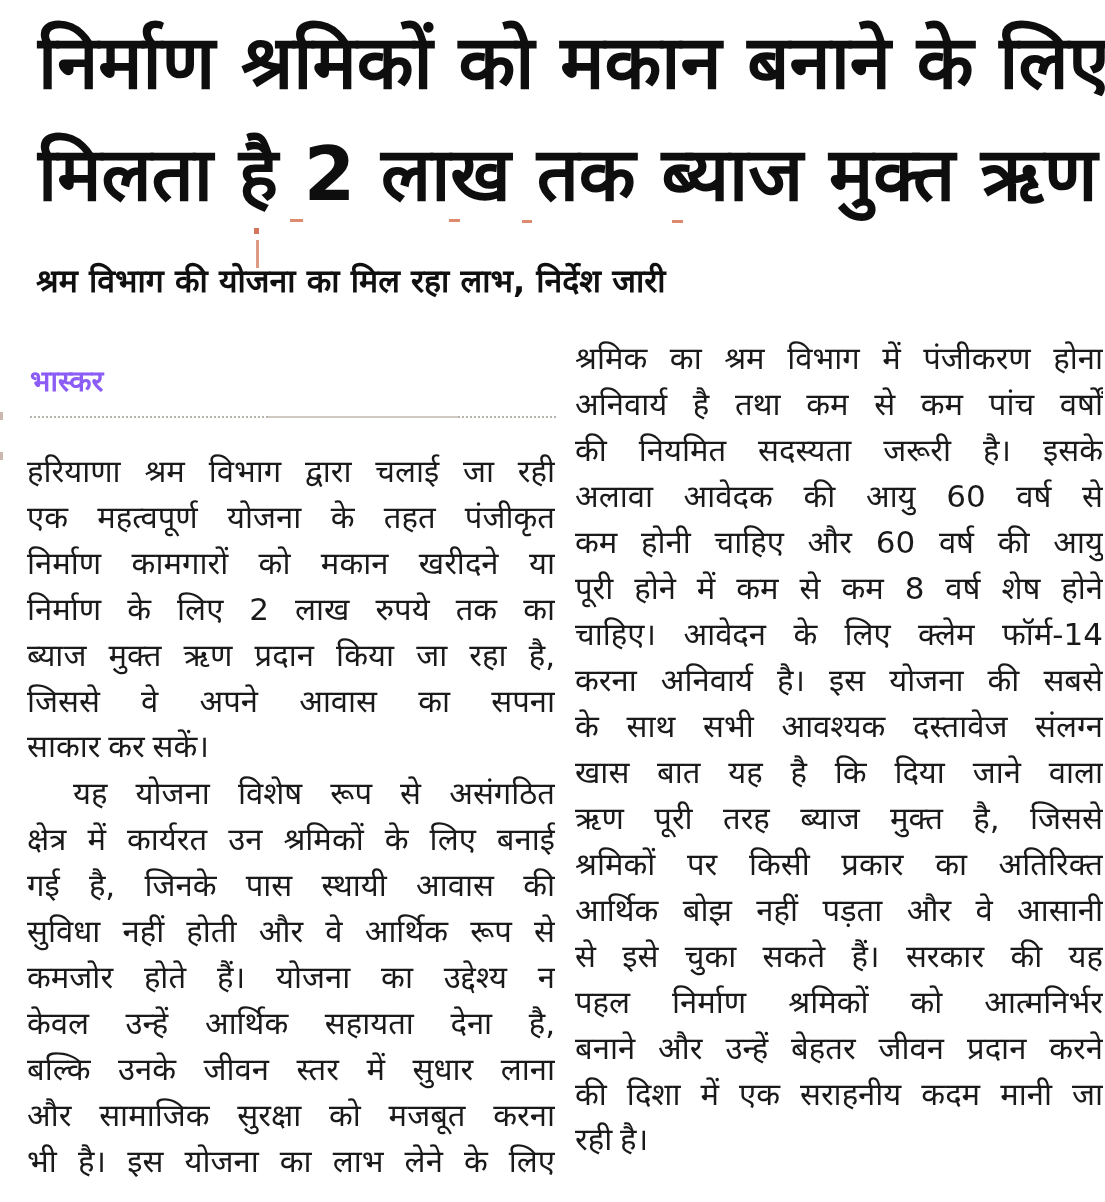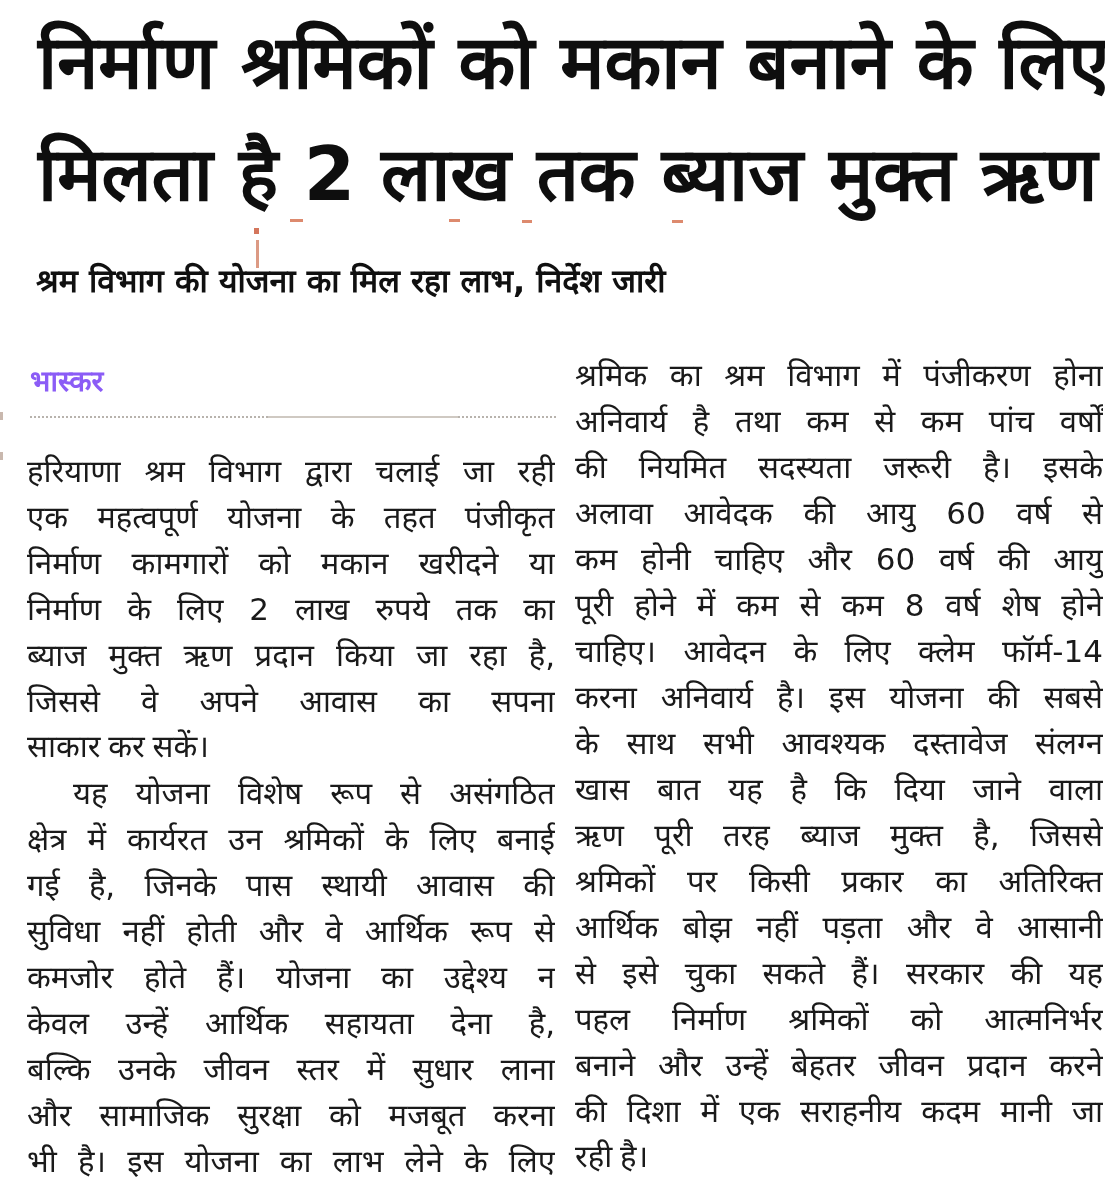--- a/index.html
+++ b/index.html
@@ -57,21 +57,21 @@
     top:416px;
     width:190px;
     height:0;
     border-top:2px solid #cfc9c2;
   }
   .column{
     position:absolute;
     width:528px;
   }
   .col-left{left:27px;top:448px;}
-  .col-right{left:575px;top:352px;}
+  .col-right{left:575px;top:335px;}
   .body-line{
     box-sizing:border-box;
     width:100%;
     height:46px;
     line-height:46px;
     font-size:31px;
     color:#1a1a1a;
     text-align:justify;
     text-align-last:justify;
     overflow:hidden;

